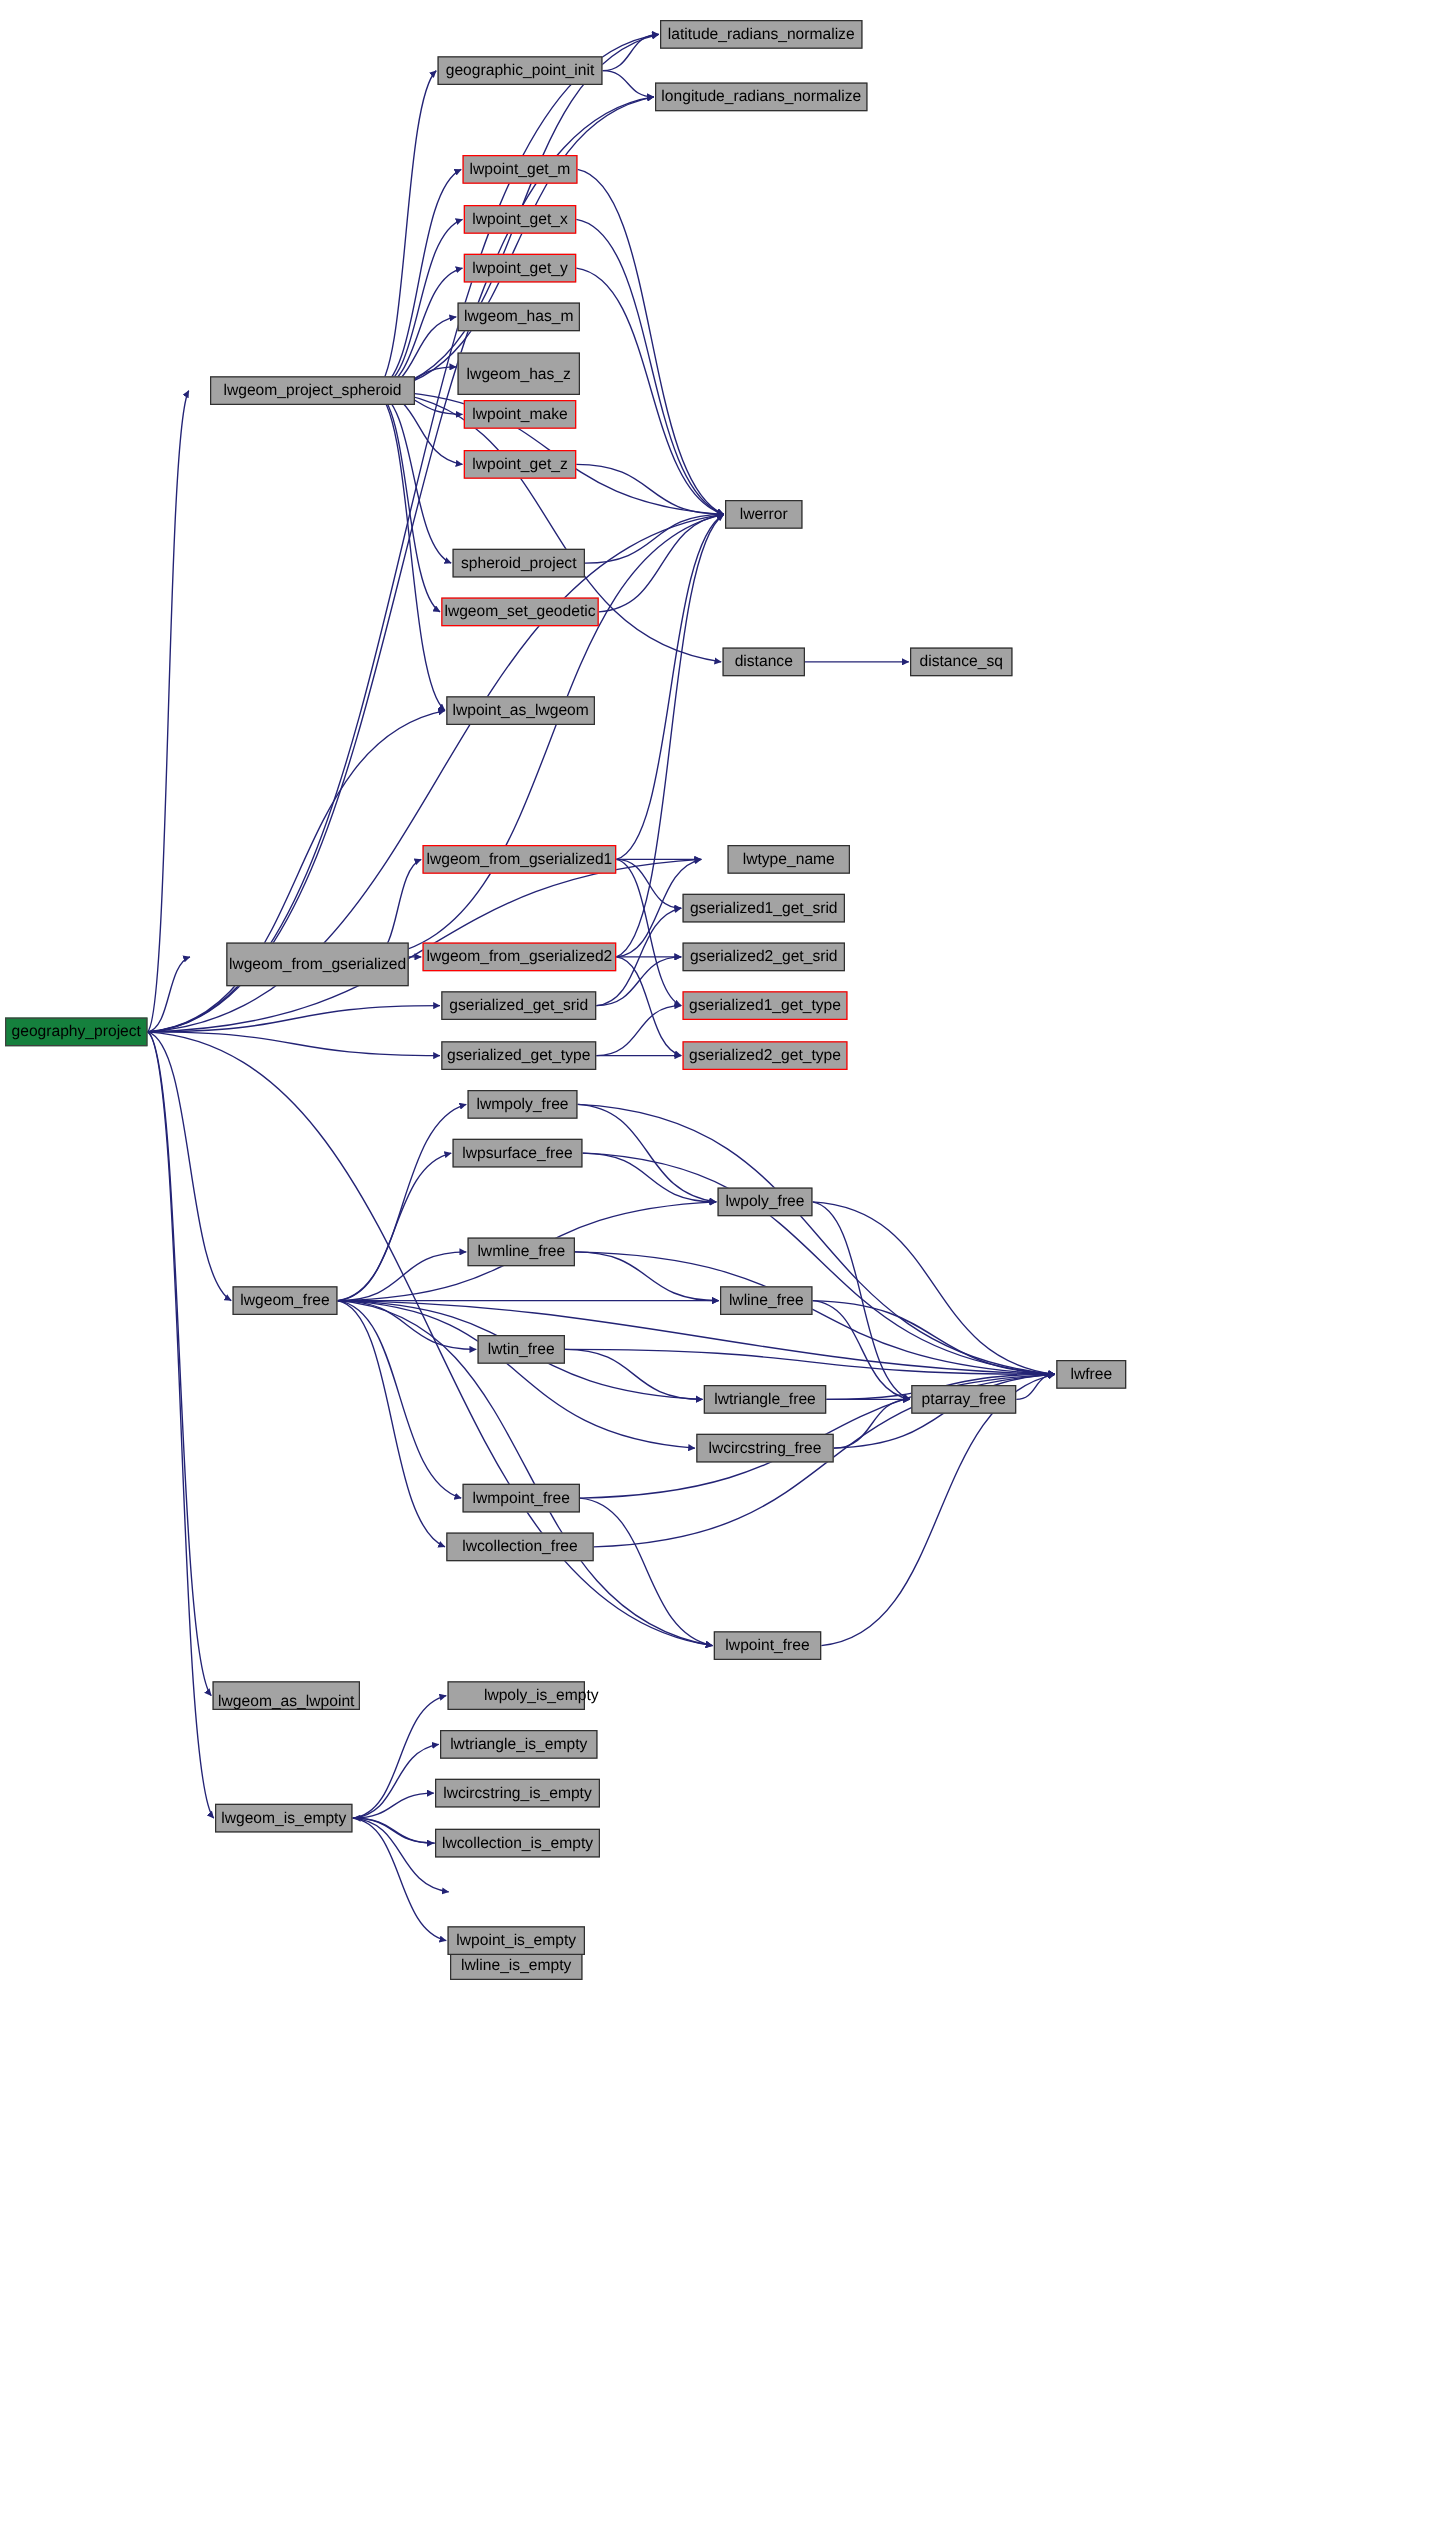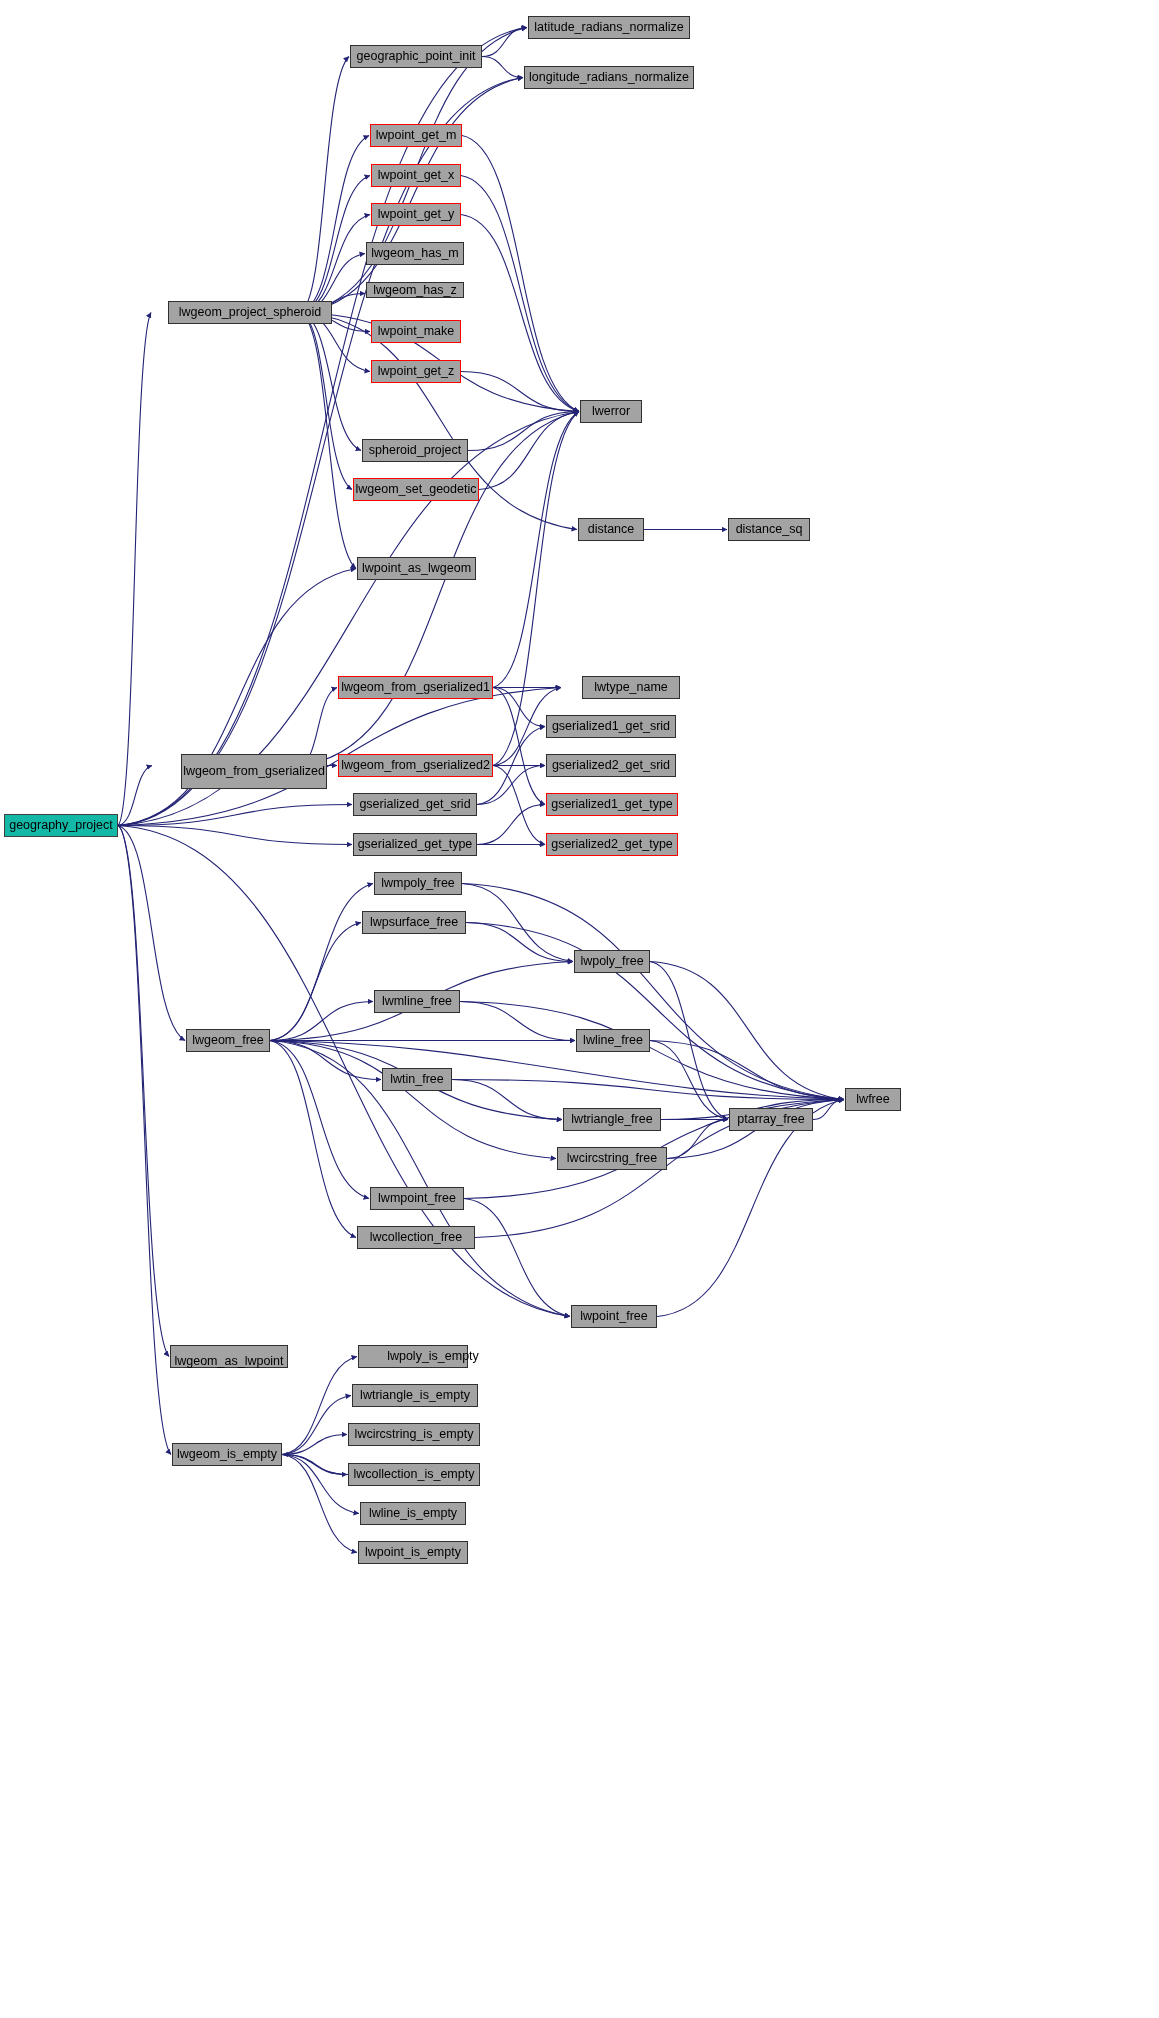--- a/index.html
+++ b/index.html
@@ -3,21 +3,21 @@
 <meta charset="utf-8">
 <style>
   html,body{margin:0;padding:0;background:#ffffff;}
   body{font-family:"Liberation Sans",sans-serif;}
   #canvas{position:relative;width:1159px;height:2018px;background:#fff;overflow:hidden;}
   svg.edges{position:absolute;left:0;top:0;width:1159px;height:2018px;}
   .node{position:absolute;box-sizing:border-box;background:#a3a3a3;
         border:1px solid #303030;display:flex;align-items:center;justify-content:center;
         font-size:12.5px;color:#000;white-space:nowrap;line-height:1;}
   .node.red{border-color:#ff0000;}
-  .node.root{background:#14b8a6;border-color:#404040;}
+  .node.root{background:#15803d;border-color:#404040;}
   .node span{pointer-events:none;}
 </style>
 </head>
 <body>
 
 <div id="canvas">
   <svg class="edges" id="edge-layer" viewBox="0 0 1159 2018" preserveAspectRatio="none">
     <defs>
       <marker id="arrow" viewBox="0 0 10 10" refX="9.5" refY="5" markerWidth="5.2" markerHeight="5.2" orient="auto-start-reverse">
         <path d="M 0 0 L 10 5 L 0 10 z" fill="#232375"></path>
@@ -139,21 +139,21 @@
       </div>
       <div class="node red" style="left: 371px; top: 164px; width: 90px; height: 23px;">
         <span>lwpoint_get_x</span>
       </div>
       <div class="node red" style="left: 371px; top: 203px; width: 90px; height: 23px;">
         <span>lwpoint_get_y</span>
       </div>
       <div class="node" style="left: 366px; top: 242px; width: 98px; height: 23px;">
         <span>lwgeom_has_m</span>
       </div>
-      <div class="node" style="left: 366px; top: 282px; width: 98px; height: 16px;">
+      <div class="node" style="left: 366px; top: 282px; width: 98px; height: 34px;">
         <span>lwgeom_has_z</span>
       </div>
       <div class="node red" style="left: 371px; top: 320px; width: 90px; height: 23px;">
         <span>lwpoint_make</span>
       </div>
       <div class="node red" style="left: 371px; top: 360px; width: 90px; height: 23px;">
         <span>lwpoint_get_z</span>
       </div>
       <div class="node" style="left: 580px; top: 400px; width: 62px; height: 23px;">
         <span>lwerror</span>
@@ -256,20 +256,20 @@
       </div>
       <div class="node" style="left: 348px; top: 1423px; width: 132px; height: 23px;">
         <span>lwcircstring_is_empty</span>
       </div>
       <div class="node" style="left: 348px; top: 1463px; width: 132px; height: 23px;">
         <span>lwcollection_is_empty</span>
       </div>
       <div class="node" style="left: 172px; top: 1443px; width: 110px; height: 23px;">
         <span>lwgeom_is_empty</span>
       </div>
-      <div class="node" style="left: 360px; top: 1502px; width: 106px; height: 23px;">
+      <div class="node" style="left: 360px; top: 1561px; width: 106px; height: 23px;">
         <span>lwline_is_empty</span>
       </div>
       <div class="node" style="left: 358px; top: 1541px; width: 110px; height: 23px;">
         <span>lwpoint_is_empty</span>
       </div>
     </div>
 </div>
 
 </body></html>

